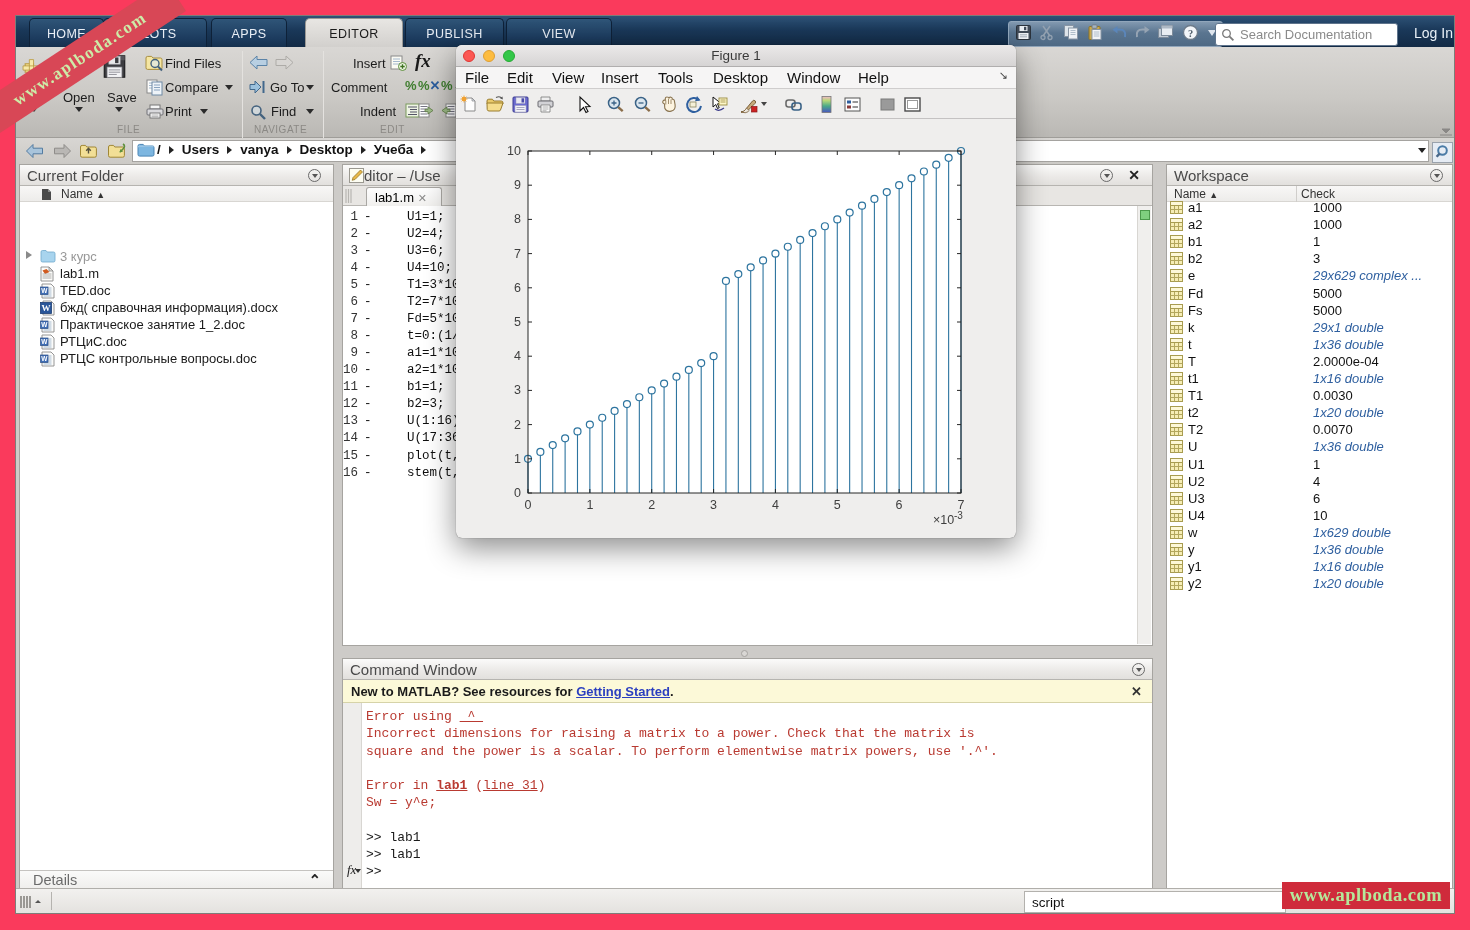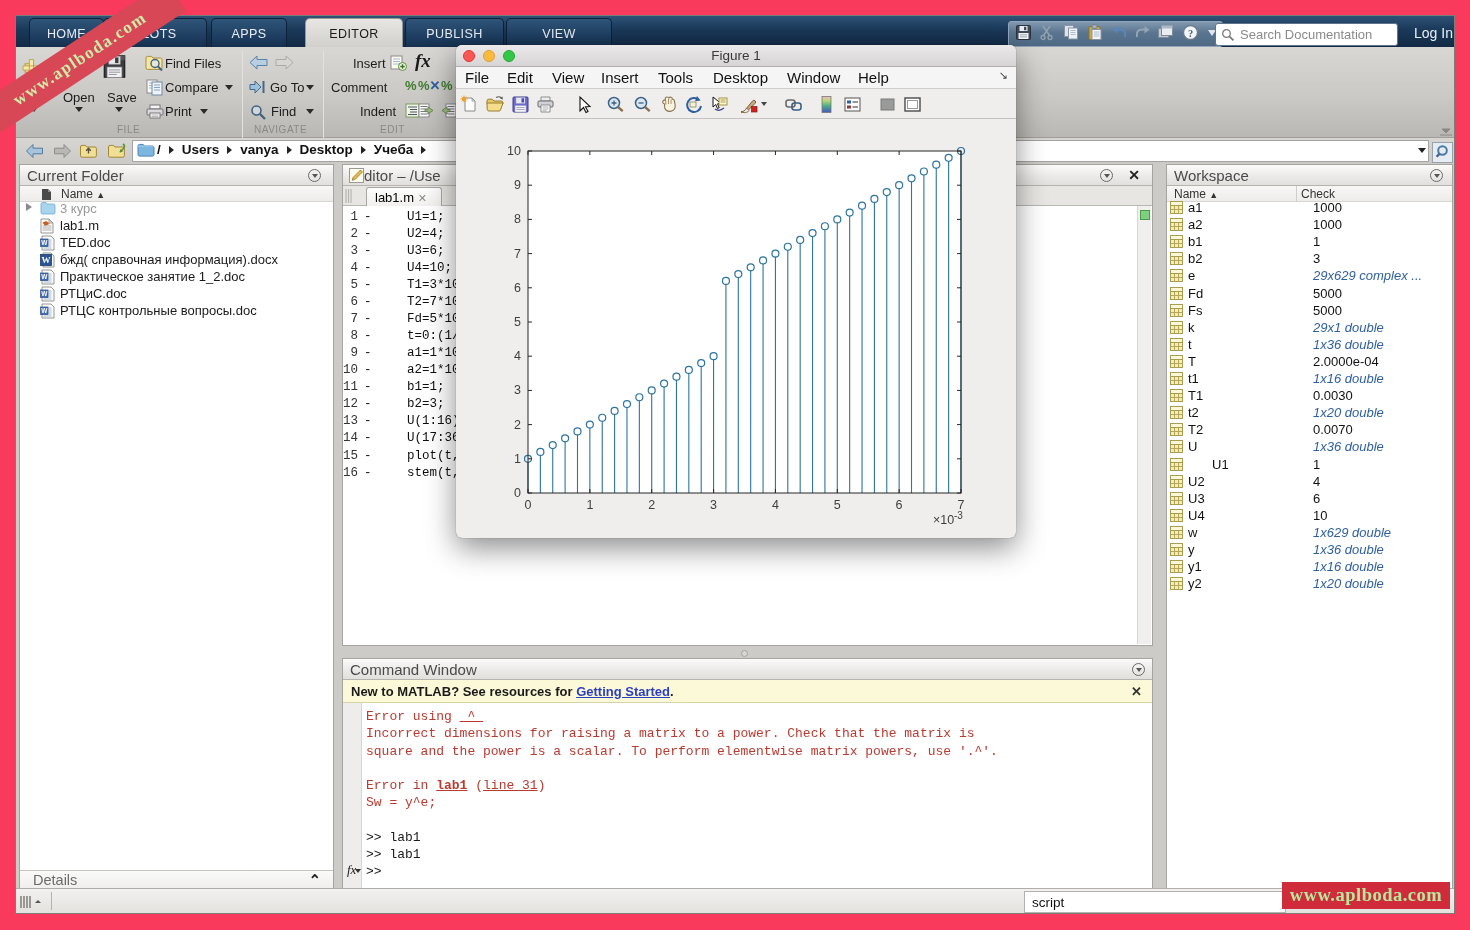--- a/index.html
+++ b/index.html
@@ -40,21 +40,21 @@
 .panel { position:absolute; background:#fff; border:1px solid #a6a4a0; }
 .phead { position:absolute; left:0; top:0; right:0; height:21px;
   background:linear-gradient(#fbfbfa,#eceae8 55%,#e2e0dd); border-bottom:1px solid #b6b4b0;
   font-size:15px; color:#4a4a4a; line-height:21px; padding-left:7px; }
 .pcirc { position:absolute; top:4px; width:13px; height:13px; border:1px solid #6a6a6a; border-radius:50%; }
 .pcirc:after { content:""; position:absolute; left:3px; top:4px; width:0; height:0; border-left:3.5px solid transparent; border-right:3.5px solid transparent; border-top:4px solid #555; }
 
 
 #folder { left:3px; top:148px; width:315px; height:726px; }
 #folder .colhead { position:absolute; left:0; top:21px; right:0; height:16px; background:linear-gradient(#f8f7f6,#edecea); border-bottom:1px solid #d8d6d2; font-size:12px; color:#333; }
-.frow { position:absolute; left:0; font-size:13px; color:#1a1a1a; height:17px; line-height:17px; }
+.frow { position:absolute; left:0; font-size:13px; color:#1a1a1a; height:17px; line-height:17px;margin-top:48px; }
 #details { position:absolute; left:0; bottom:0; right:0; height:19px; border-top:1px solid #c5c3c0; background:linear-gradient(#fafaf9,#efeeec); font-size:14.5px; color:#6b6b6b; line-height:19px; padding-left:13px; }
 
 
 #editor { left:326px; top:148px; width:811px; height:482px; }
 #editor .tabrow { position:absolute; left:0; top:21px; right:0; height:20px; background:#e8e6e3; border-bottom:1px solid #b8b6b2; }
 #edtab { position:absolute; left:23px; top:1px; width:76px; height:19px; background:linear-gradient(#fdfdfd,#f1f0ee); border:1px solid #a9a7a3; border-bottom:none; border-radius:3px 3px 0 0; font-size:13px; text-align:left; padding-left:8px; line-height:19px; }
 .codeline { position:absolute; font-family:"Liberation Mono", monospace; font-size:12.5px; color:#0f0f0f; white-space:pre; }
 .lnum { position:absolute; font-family:"Liberation Mono", monospace; font-size:12.5px; color:#333; text-align:right; width:26px; }
 #edscroll { position:absolute; right:1px; top:41px; width:14px; bottom:1px; background:#f0efed; border-left:1px solid #d8d6d2; }
 #edscroll .green { position:absolute; left:2px; top:4px; width:10px; height:10px; background:#7ed07e; border:1px solid #4a9a4a; }
@@ -596,21 +596,21 @@
           </svg>
           <span style="position:absolute;left:21px;">U</span>
           <span class="wsval wsdim">1x36 double</span>
         </div>
 <div class="wsrow" style="top:290.5px;left:0;right:0;">
           <svg class="wsicon" viewBox="0 0 13 13">
             <rect x="0.5" y="0.5" width="12" height="12" fill="#f6edb5" stroke="#a89c50"></rect>
             <path d="M0.5 4.5 h12 M0.5 8.5 h12 M4.5 0.5 v12 M8.5 0.5 v12" stroke="#b3a75e" stroke-width="1"></path>
             <rect x="0.5" y="0.5" width="12" height="4" fill="#fdf8d8" stroke="#a89c50"></rect>
           </svg>
-          <span style="position:absolute;left:21px;margin-left:24px;">U1</span>
+          <span style="position:absolute;left:21px;">U1</span>
           <span class="wsval ">1</span>
         </div>
 <div class="wsrow" style="top:307.6px;left:0;right:0;">
           <svg class="wsicon" viewBox="0 0 13 13">
             <rect x="0.5" y="0.5" width="12" height="12" fill="#f6edb5" stroke="#a89c50"></rect>
             <path d="M0.5 4.5 h12 M0.5 8.5 h12 M4.5 0.5 v12 M8.5 0.5 v12" stroke="#b3a75e" stroke-width="1"></path>
             <rect x="0.5" y="0.5" width="12" height="4" fill="#fdf8d8" stroke="#a89c50"></rect>
           </svg>
           <span style="position:absolute;left:21px;">U2</span>
           <span class="wsval ">4</span>

